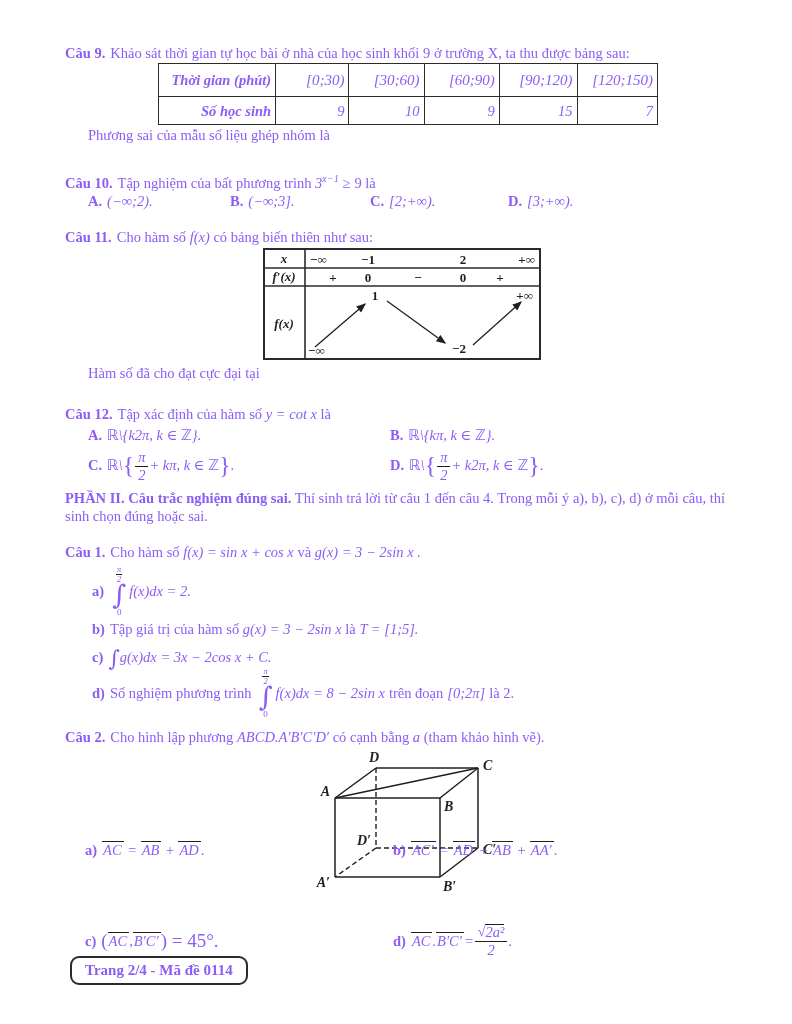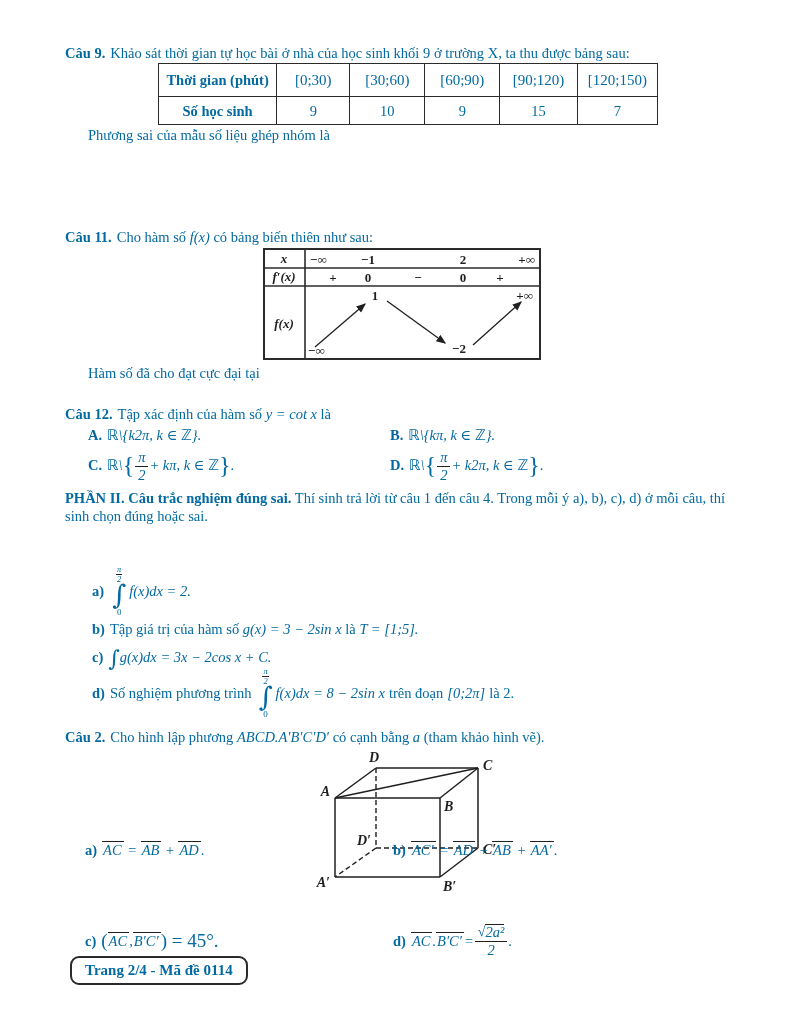--- a/index.html
+++ b/index.html
@@ -1,35 +1,35 @@
 <!DOCTYPE html>
 <html><head>
 <meta charset="utf-8">
 <style>
   html,body { margin:0; padding:0; }
   .page {
     position:relative; width:771px; height:1024px; background:#ffffff;
     font-family:"Liberation Serif","DejaVu Serif","DejaVu Sans",serif;
-    color:#0369a1; font-size:14.5px; line-height:18px; overflow:hidden;
+    color:#8b5cf6; font-size:14.5px; line-height:18px; overflow:hidden;
   }
   .abs { position:absolute; }
   b, .b { font-weight:700; }
   .m { font-style:italic; }
   .lbl { font-weight:700; margin-right:5px; }
   sup.e { font-size:9.5px; font-style:italic; vertical-align:6px; letter-spacing:0.5px; }
 
   
   .optrow { position:absolute; left:0; width:792px; height:22px; }
   .opt { position:absolute; white-space:nowrap; }
   .o1 { left:88px; } .o2 { left:230px; } .o3 { left:370px; } .o4 { left:508px; }
   .p1 { left:88px; } .p2 { left:390px; }
 
   
   table.qtable { border-collapse:collapse; }
-  table.qtable td { border:1.6px solid #2b2b2b; text-align:center; vertical-align:middle; padding:0 4px; }
+  table.qtable td { border:1.6px solid #2b2b2b; text-align:right; vertical-align:middle; padding:0 4px;font-style:italic; }
   table.qtable .hcell { font-weight:700; }
   table.qtable .icell { font-size:15px; }
 
   
   .frac { display:inline-flex; flex-direction:column; align-items:center; vertical-align:middle; line-height:1.05; font-style:italic; margin:0 1px; }
   .frac .fn { border-bottom:1.2px solid #1f1f1f; padding:0 3px 1px; display:inline-flex; align-items:flex-end; }
   .frac .fd { padding-top:1px; }
   .brace { font-size:24px; font-style:normal; vertical-align:-3px; line-height:1; }
 
   
@@ -85,21 +85,32 @@
       <td>9</td>
       <td>15</td>
       <td>7</td>
     </tr>
   </tbody>
     </table>
 
   <div class="abs" style="top:126px;left:88px;">Phương sai của mẫu số liệu ghép nhóm là</div>
 
 
-
+  <div class="abs" style="top:170px;left:65px;width:680px;">
+    <span class="lbl">Câu 10.</span><span>Tập nghiệm của bất phương trình</span>
+    <span class="m"><span>3</span><sup class="e">x−1</sup></span>
+    <span>≥ 9 là</span>
+  </div>
+
+  <div class="optrow" style="top:192px;">
+    <span class="opt o1"><span class="lbl">A.</span><span class="m">(−∞;2).</span></span>
+    <span class="opt o2"><span class="lbl">B.</span><span class="m">(−∞;3].</span></span>
+    <span class="opt o3"><span class="lbl">C.</span><span class="m">[2;+∞).</span></span>
+    <span class="opt o4"><span class="lbl">D.</span><span class="m">[3;+∞).</span></span>
+  </div>
 
   <div class="abs" style="top:228px;left:65px;width:680px;">
     <span class="lbl">Câu 11.</span><span>Cho hàm số</span>
     <span class="m">f(x)</span>
     <span>có bảng biến thiên như sau:</span>
   </div>
 
   <svg class="abs" style="top:248px;left:263px;" width="278" height="112" viewBox="0 0 278 112">
     <defs>
       <marker id="ah" markerWidth="9" markerHeight="8" refX="6.5" refY="3" orient="auto">
@@ -164,20 +175,26 @@
         </span><span class="m">+ k2π, k ∈ ℤ</span><span class="brace">}</span><span>.</span>
     </span>
   </div>
 
   <div class="abs" style="top:489px;left:65px;width:672px;">
     <b>PHẦN II.</b>
     <b>Câu trắc nghiệm đúng sai.</b>
     <span>Thí sinh trả lời từ câu 1 đến câu 4. Trong mỗi ý a), b), c), d) ở mỗi câu, thí sinh chọn đúng hoặc sai.</span>
   </div>
 
+  <div class="abs" style="top:543px;left:65px;width:680px;">
+    <span class="lbl">Câu 1.</span><span>Cho hàm số</span>
+    <span class="m">f(x) = sin x + cos x</span>
+    <span>và</span>
+    <span class="m">g(x) = 3 − 2sin x .</span>
+  </div>
 
   <div class="abs flexrow" style="top:568px;left:92px;height:46px;">
     <span class="lbl">a)</span>
     <span class="bigint">
       <span class="mfrac">
           <span class="mn">π</span>
           <span>2</span>
         </span>
       <span class="iglyph">∫</span>
       <span class="ilow">0</span>

